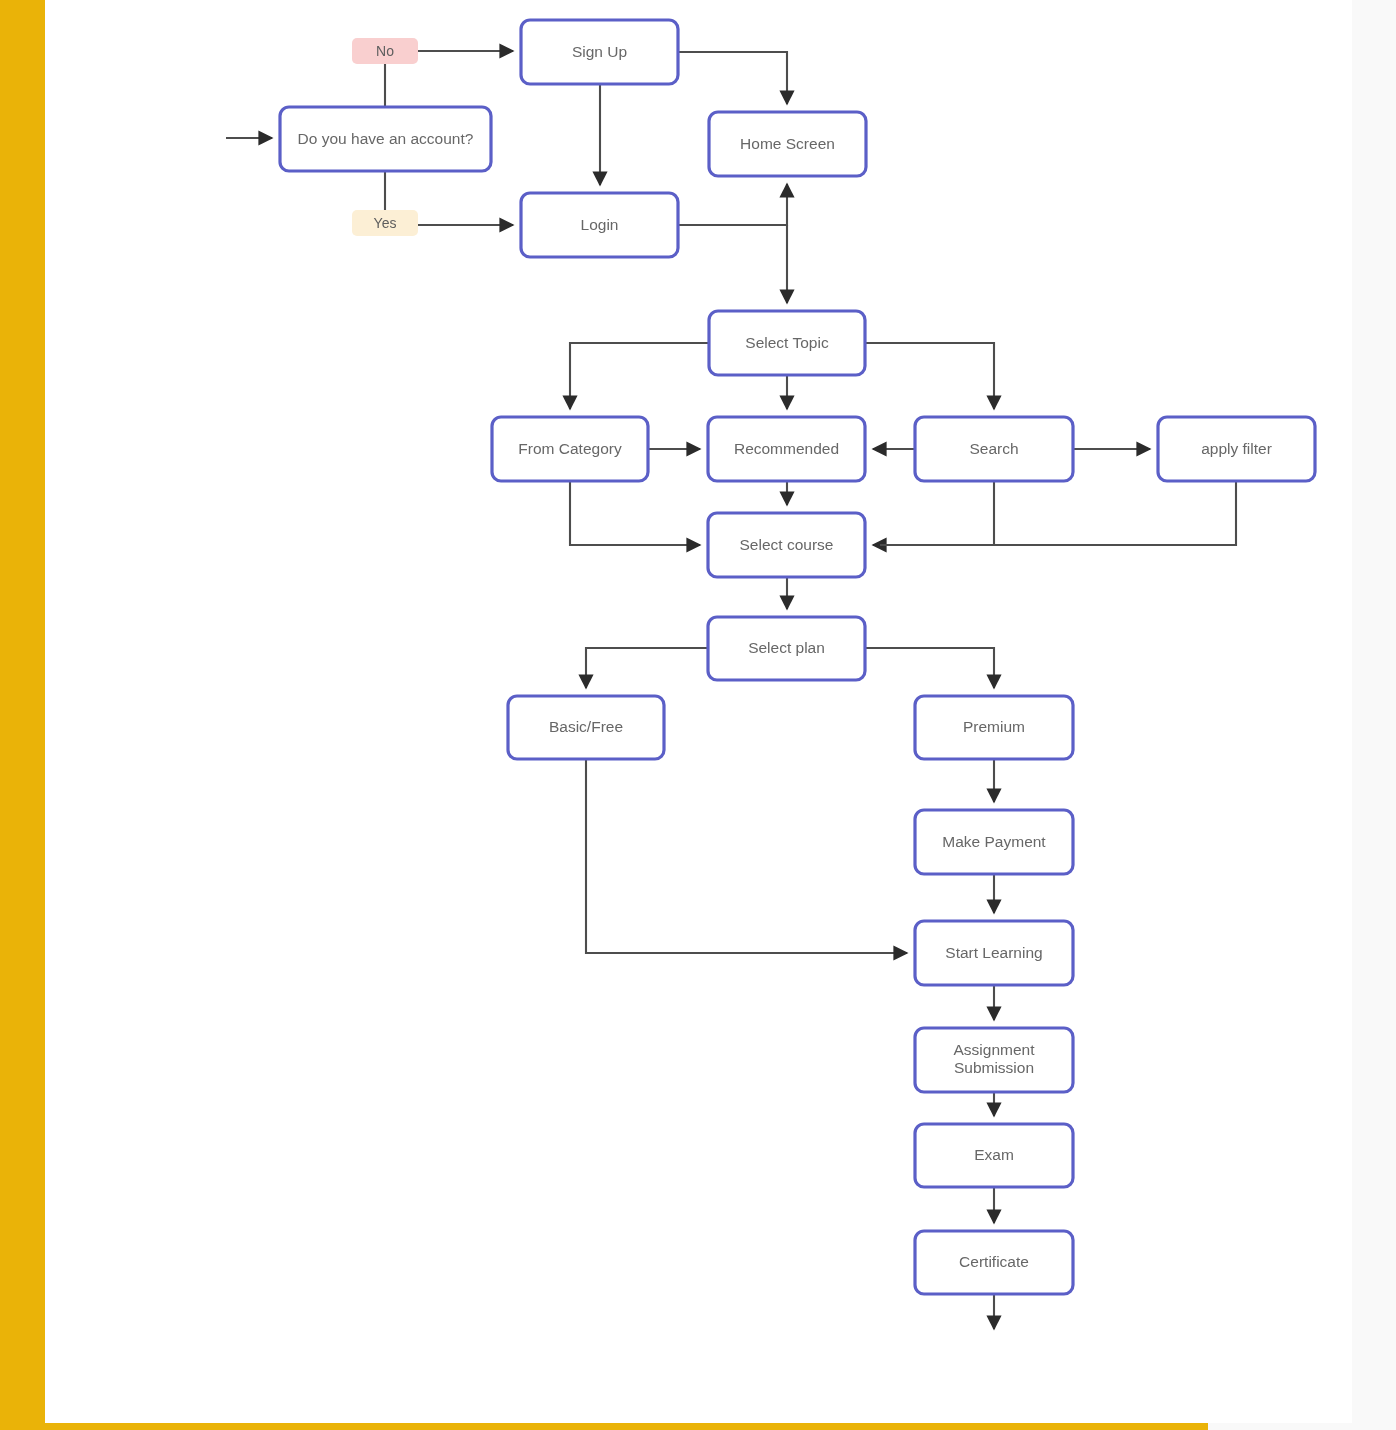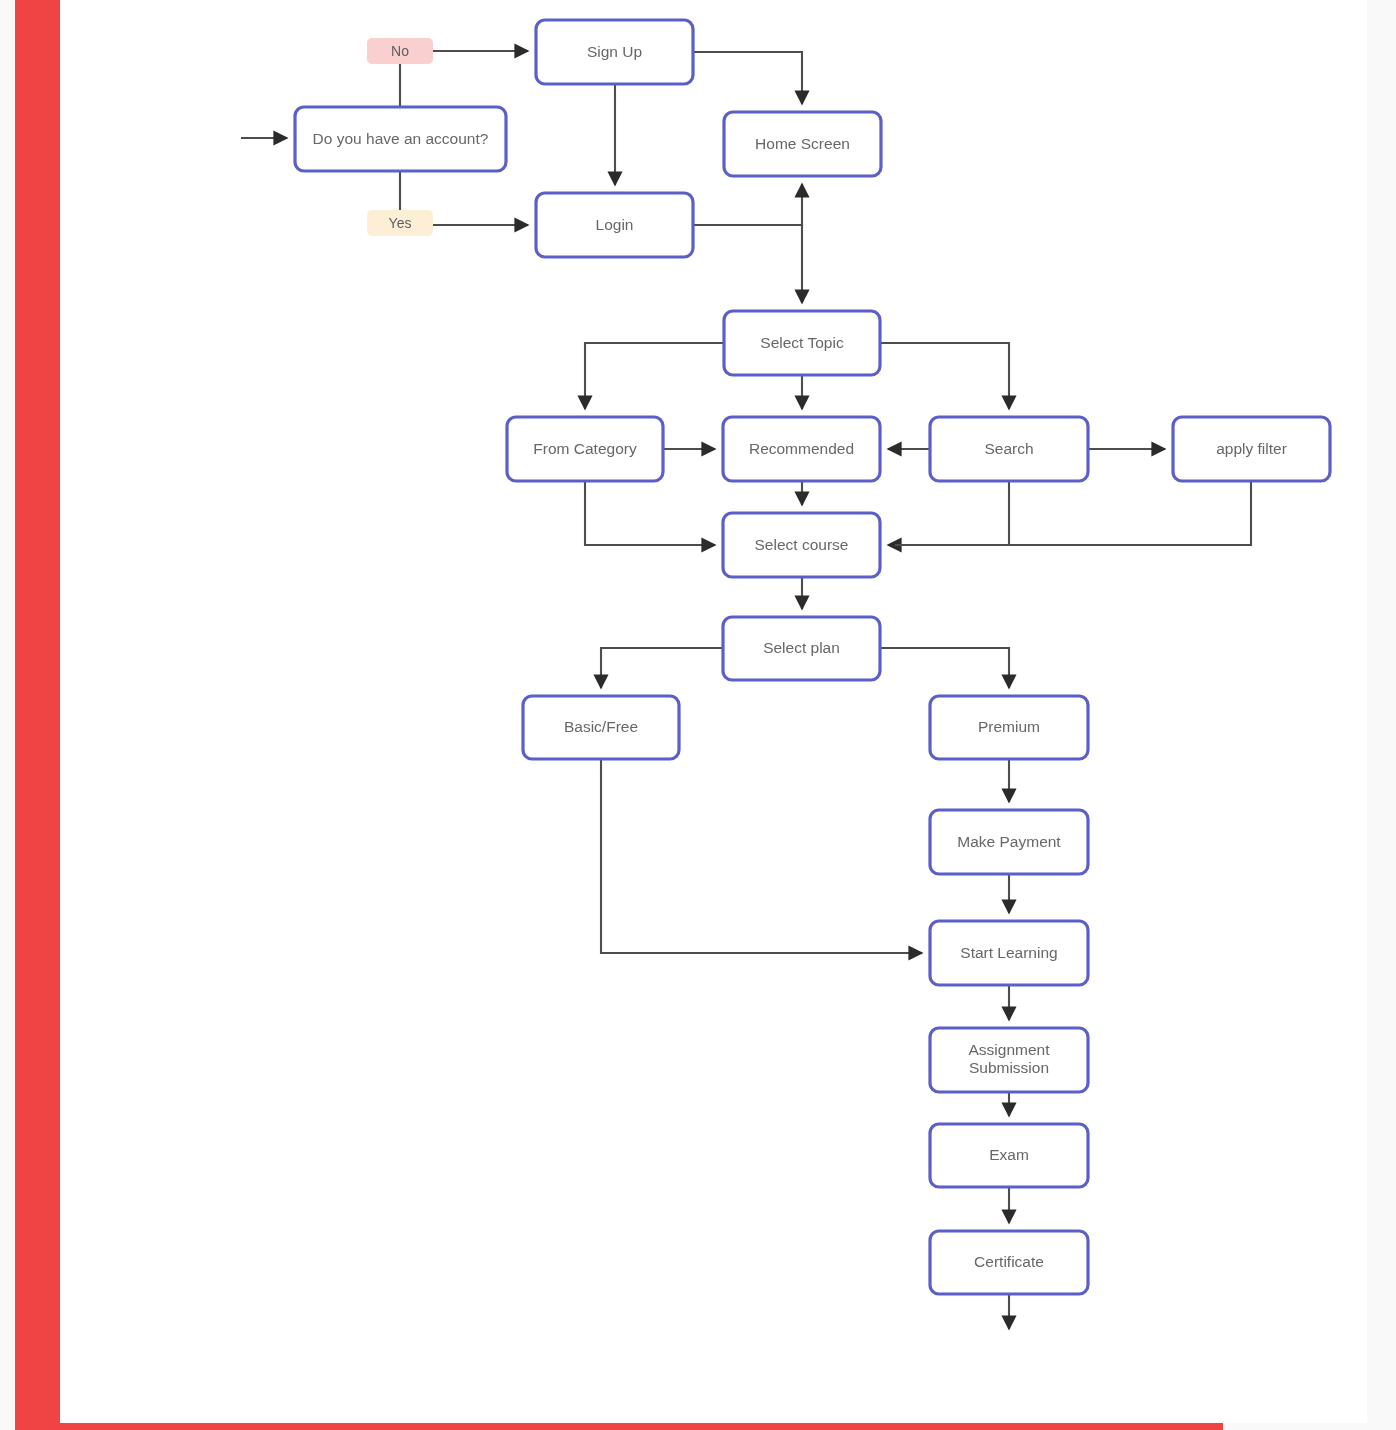--- a/index.html
+++ b/index.html
@@ -8,22 +8,21 @@
     background: #f9f9f9;
     width: 1396px;
     height: 1430px;
     overflow: hidden;
     font-family: "Liberation Sans", sans-serif;
   }
   #app {
     position: relative;
     width: 1208px;
     height: 1430px;
-    background: #ef4444;
-    margin-left: 15px;
+    background: #eab308;
   }
   #canvas {
     position: absolute;
     left: 45px;
     top: 0px;
     width: 1307px;
     height: 1423px;
     background: #ffffff;
   }
   #flow {

